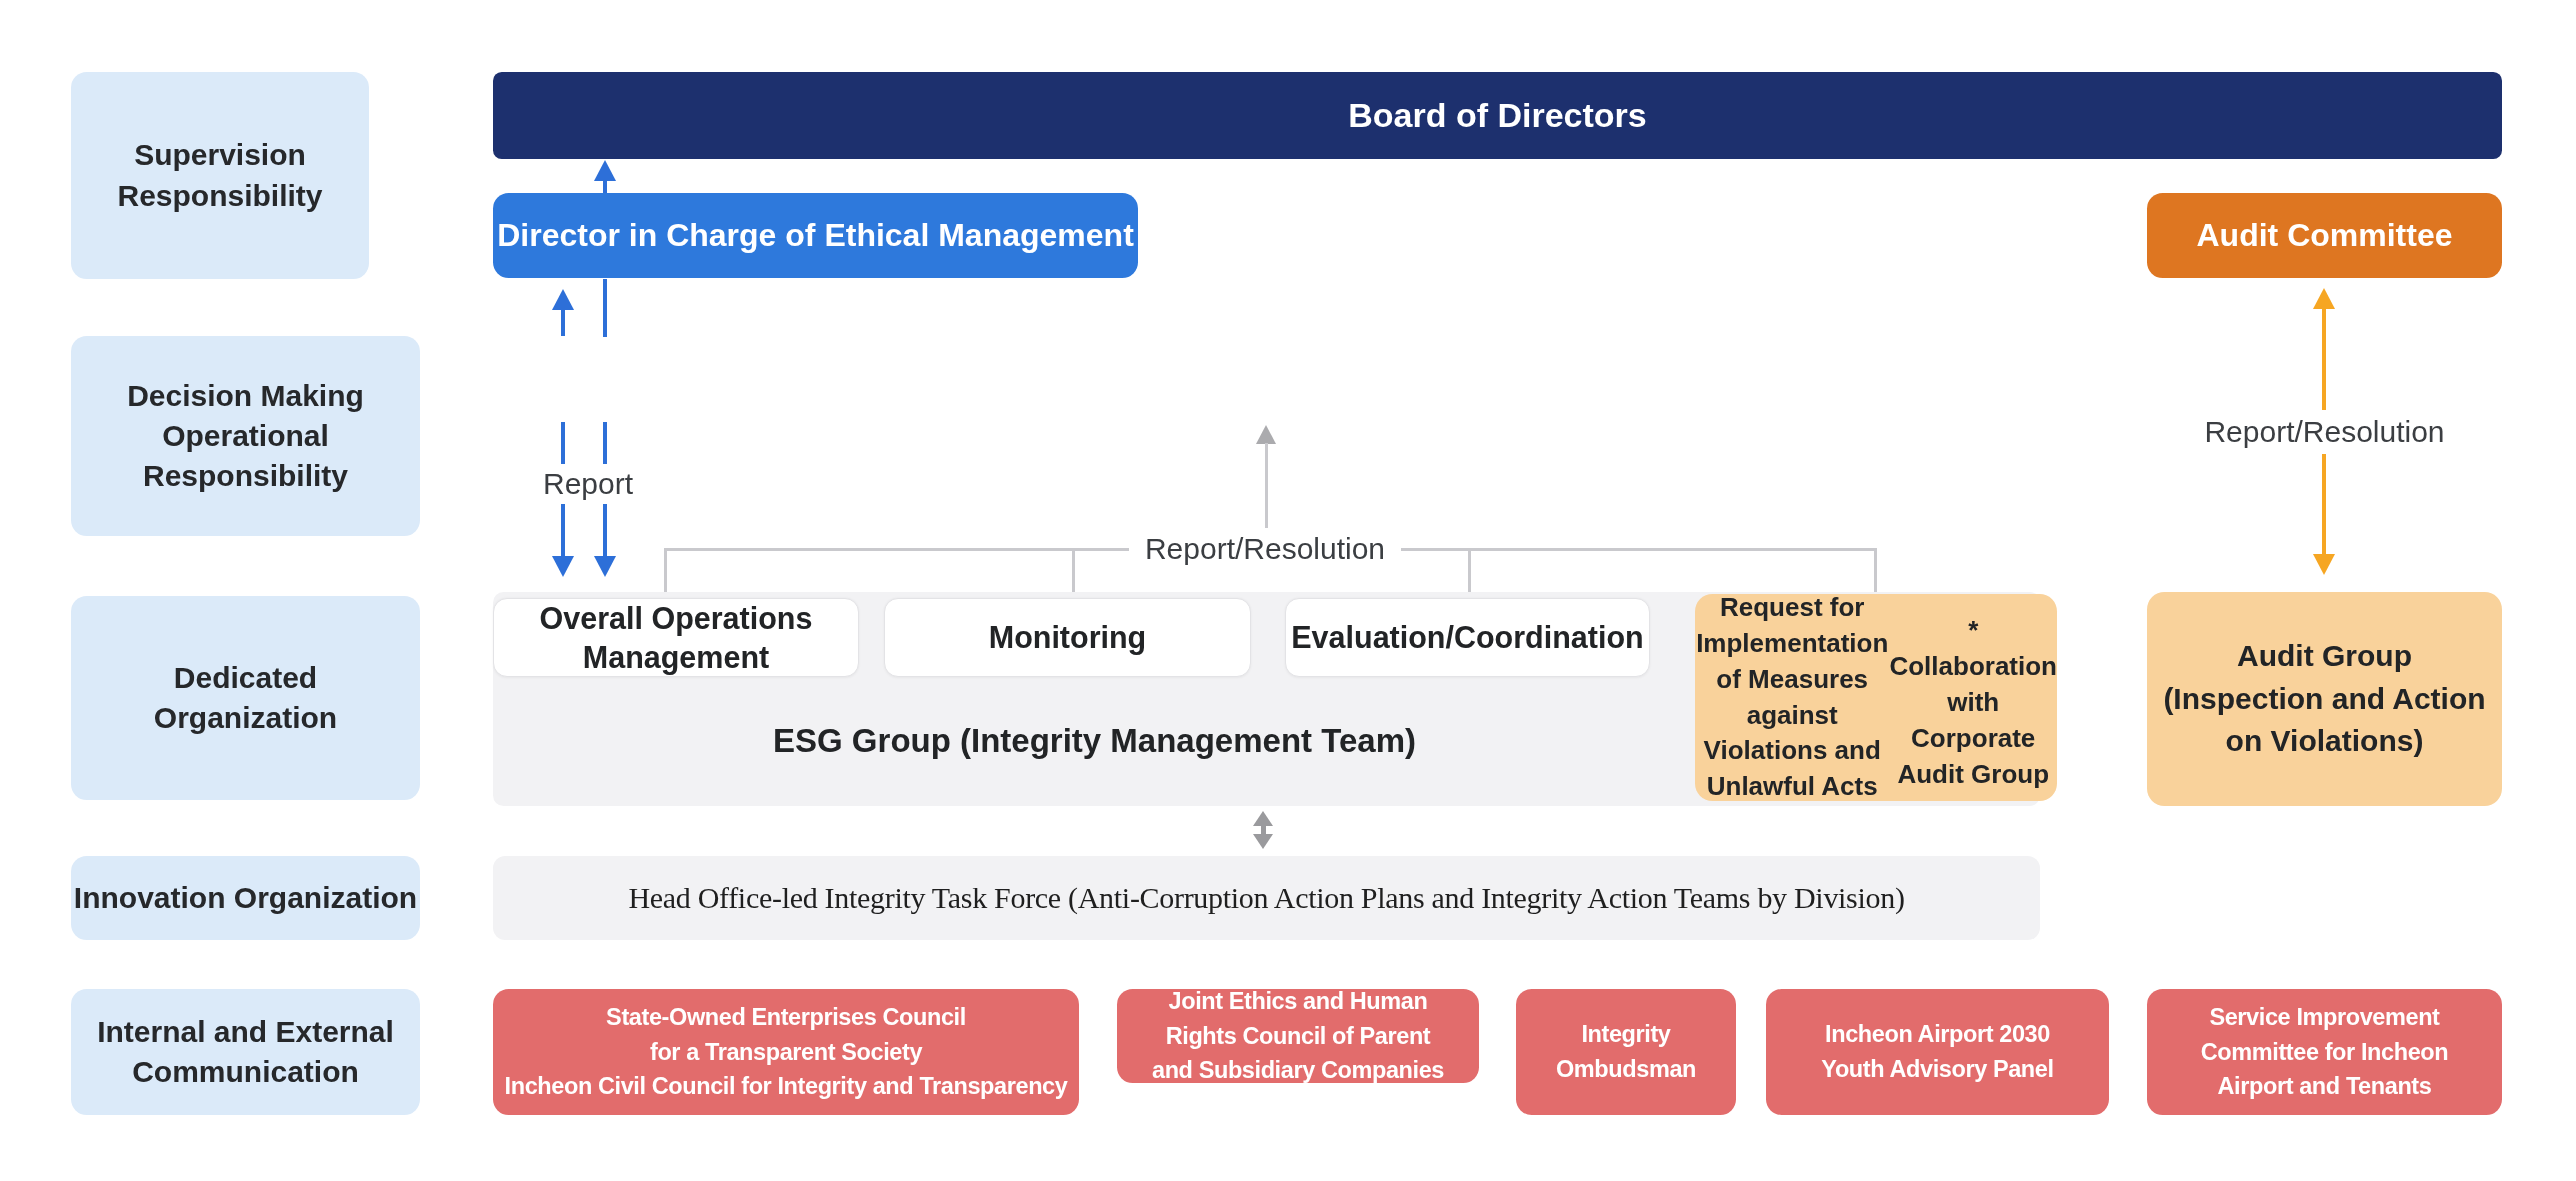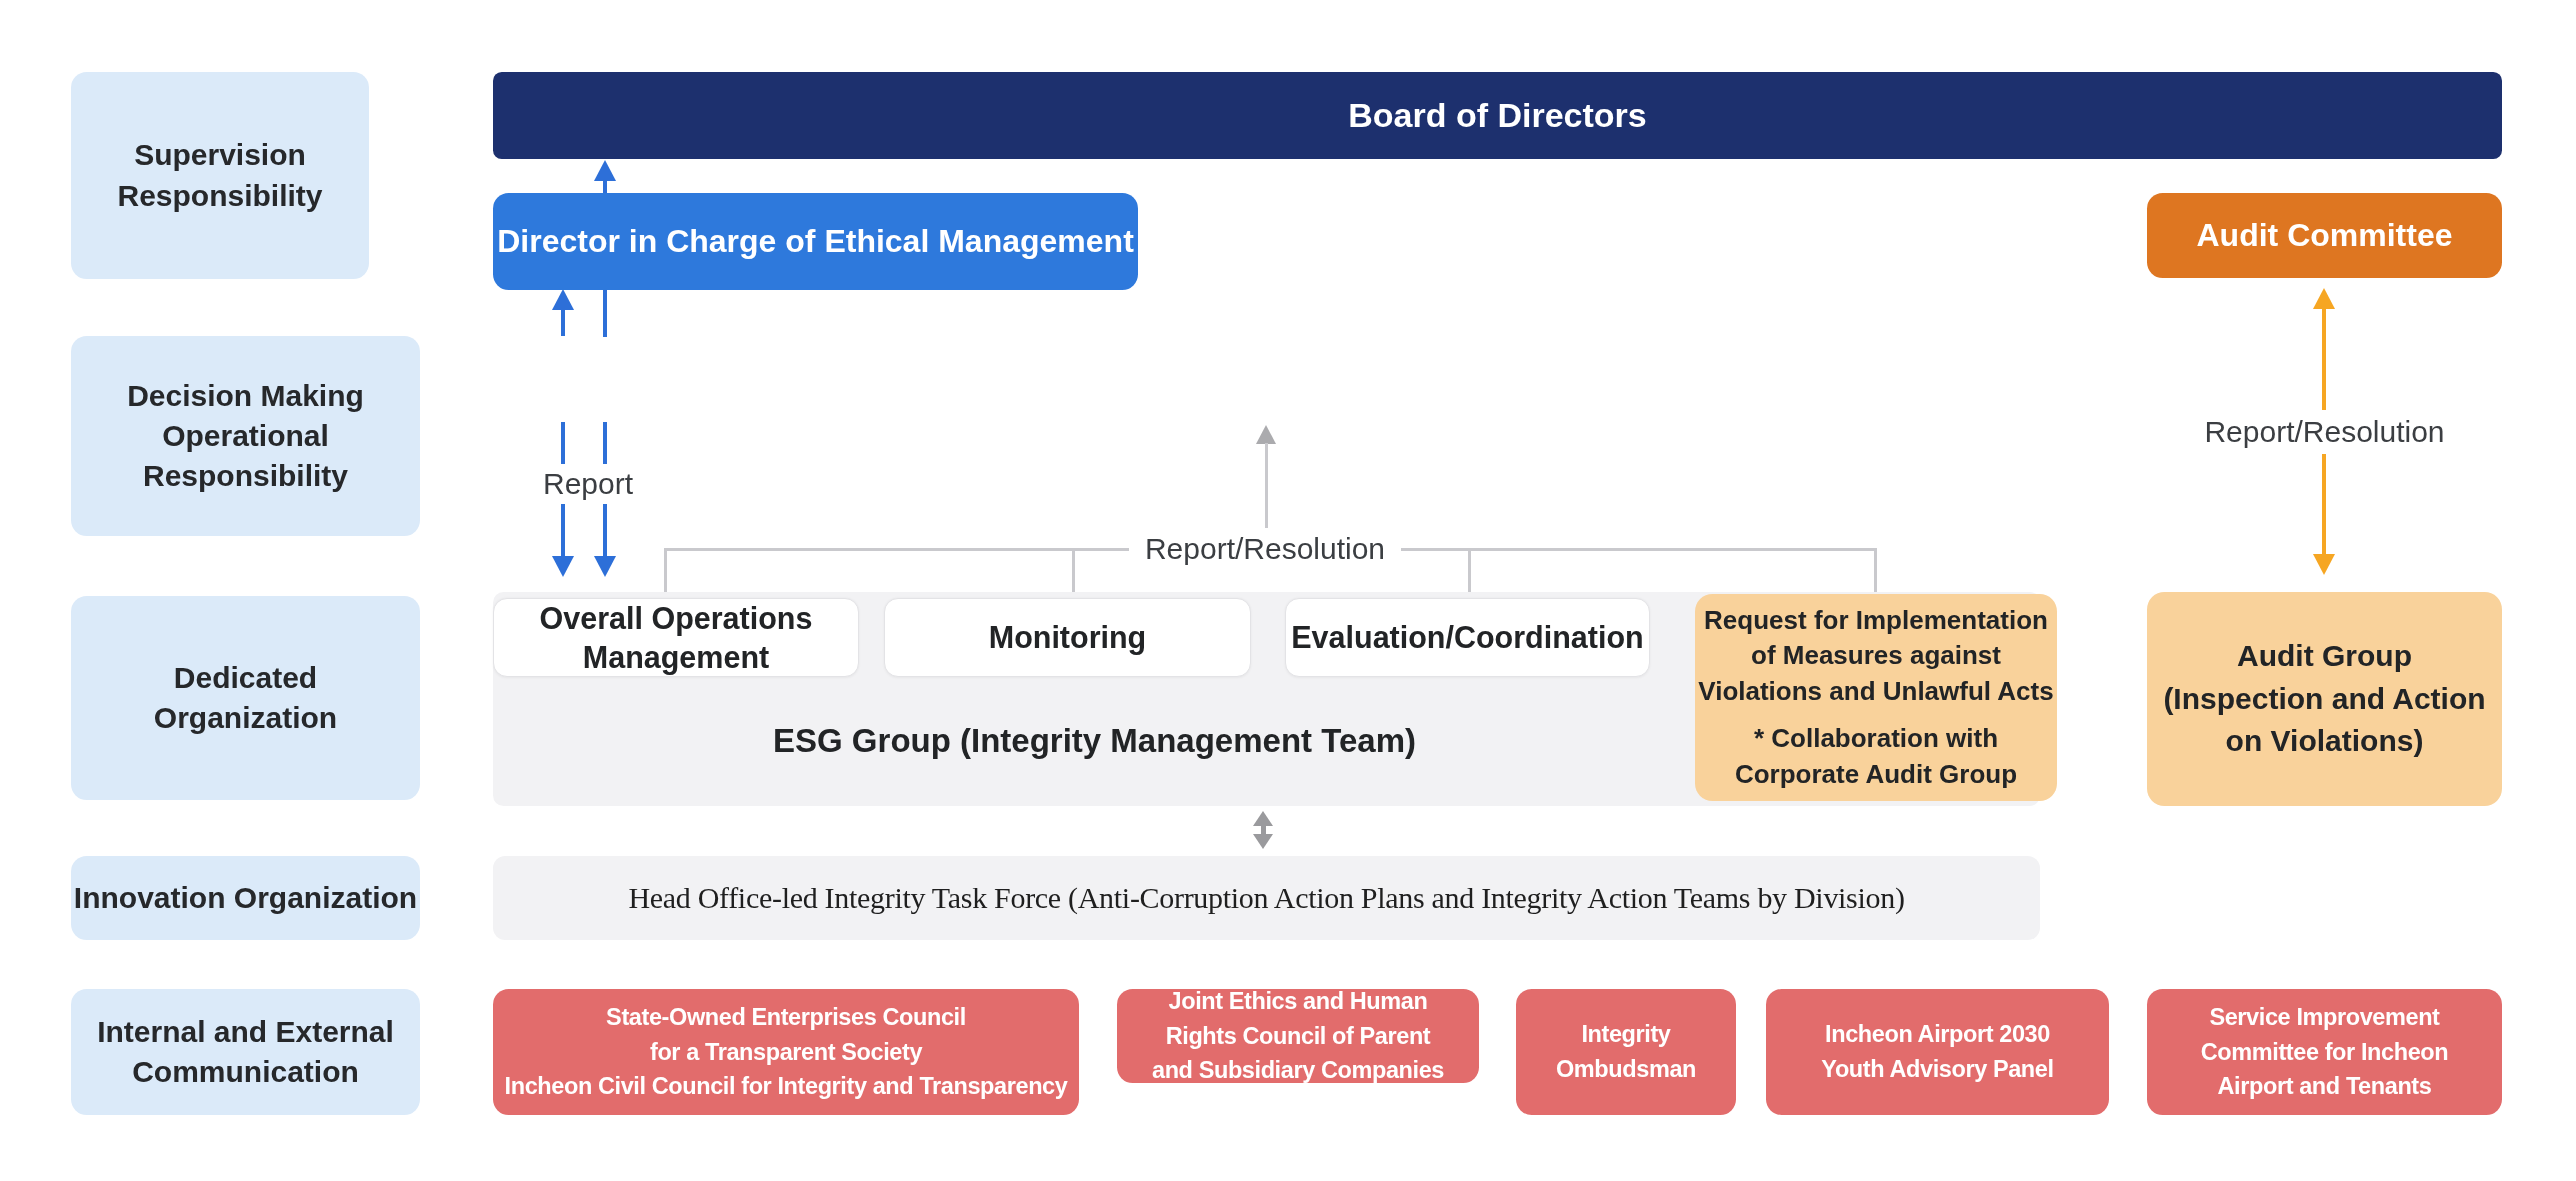--- a/index.html
+++ b/index.html
@@ -21,21 +21,21 @@
   .audit-committee{background:#DE7621;font-size:32px;}
   .internal-control{background:#0A96A1;font-size:32px;}
   .panel{background:#F2F2F4;border-radius:10.5px;}
   .white-box{
     background:#ffffff;border:1.7px solid #E3E3E6;border-radius:14px;
     color:#222426;font-weight:600;font-size:30.5px;line-height:1.25;
     box-shadow:0 0.9px 2.6px rgba(0,0,0,0.05);
   }
   .esg-text{color:#222426;font-weight:600;font-size:33px;}
   .yellow-box{background:#F9D29B;border-radius:17.4px;color:#222426;font-weight:600;}
-  .request-box{font-size:26px;line-height:1.38;flex-direction:column;}
+  .request-box{font-size:26px;line-height:1.38;flex-direction:row;}
   .request-note{margin-top:10.5px;}
   .audit-group{font-size:30px;line-height:1.42;}
   .task-bar{background:#F2F2F4;border-radius:12.2px;color:#1F1F1F;font-weight:500;font-size:30px;letter-spacing:-0.3px;}
   .red-box{
     background:#E26C6C;border-radius:15.7px;color:#ffffff;font-weight:600;
     font-size:23.5px;line-height:1.48;letter-spacing:-0.4px;
   }
   
   .vline,.hline{position:absolute;}
   .blue{background:#2D6FD8;}
@@ -92,21 +92,21 @@
   <div class="ah orange-up z1" style="left:2313px;top:288px;"></div>
   <div class="ah orange-down z1" style="left:2313px;top:554px;"></div>
   <div class="abs center edge-label" style="left:2186px;top:410px;width:277px;height:44px;">Report/Resolution</div>
 
   <div class="ah sm-gray-up z1" style="left:1253px;top:811px;"></div>
   <div class="vline z1" style="left:1261px;top:823px;width:5.2px;height:14px;background:#9A9A9D;"></div>
   <div class="ah sm-gray-down z1" style="left:1253px;top:834px;"></div>
 
   <div class="abs center pill board z2" style="left:493px;top:72px;width:2009px;height:87px;">Board of Directors</div>
 
-  <div class="abs center pill director z2" style="left:493px;top:193px;width:645px;height:97px;">Director in Charge of Ethical Management</div>
+  <div class="abs center pill director z2" style="left:493px;top:193px;width:645px;height:85px;">Director in Charge of Ethical Management</div>
 
   <div class="abs center pill audit-committee z2" style="left:2147px;top:193px;width:355px;height:85px;">Audit Committee</div>
 
 
   <div class="abs panel z2" style="left:493px;top:592px;width:1547px;height:214px;"></div>
   <div class="abs center white-box z3" style="left:493px;top:598px;width:366px;height:79px;">Overall Operations<br>Management</div>
   <div class="abs center white-box z3" style="left:884px;top:598px;width:367px;height:79px;">Monitoring</div>
   <div class="abs center white-box z3" style="left:1285px;top:598px;width:365px;height:79px;">Evaluation/Coordination</div>
   <div class="abs center esg-text z3" style="left:493px;top:713px;width:1203px;height:56px;">ESG Group (Integrity Management Team)</div>
 

